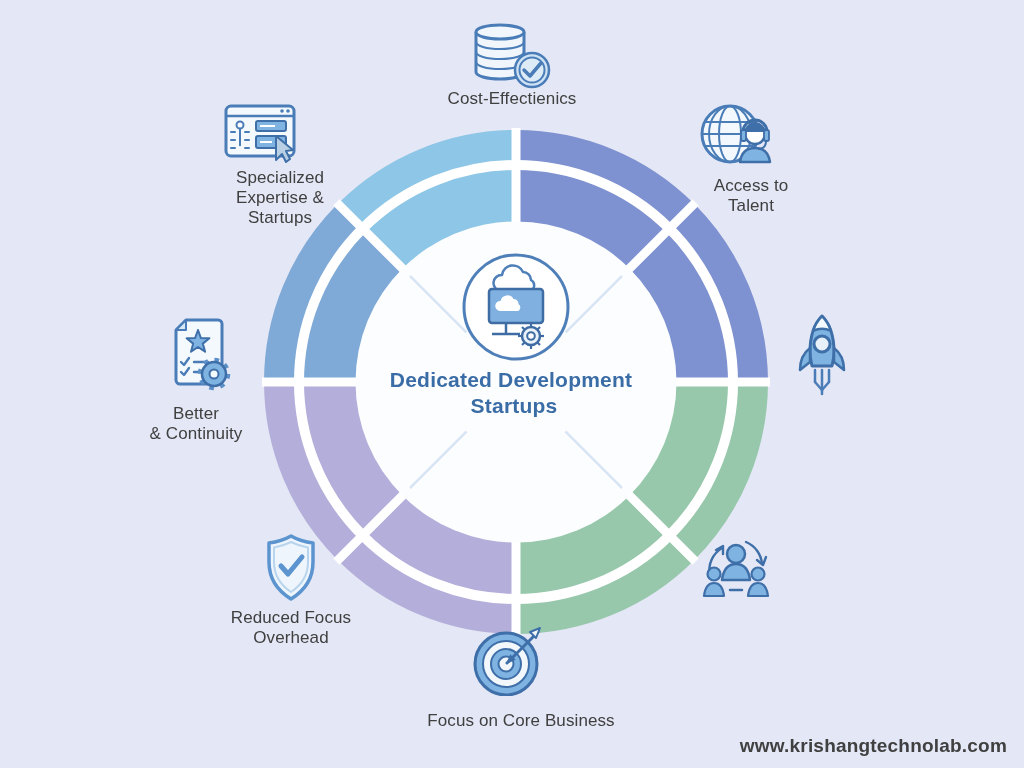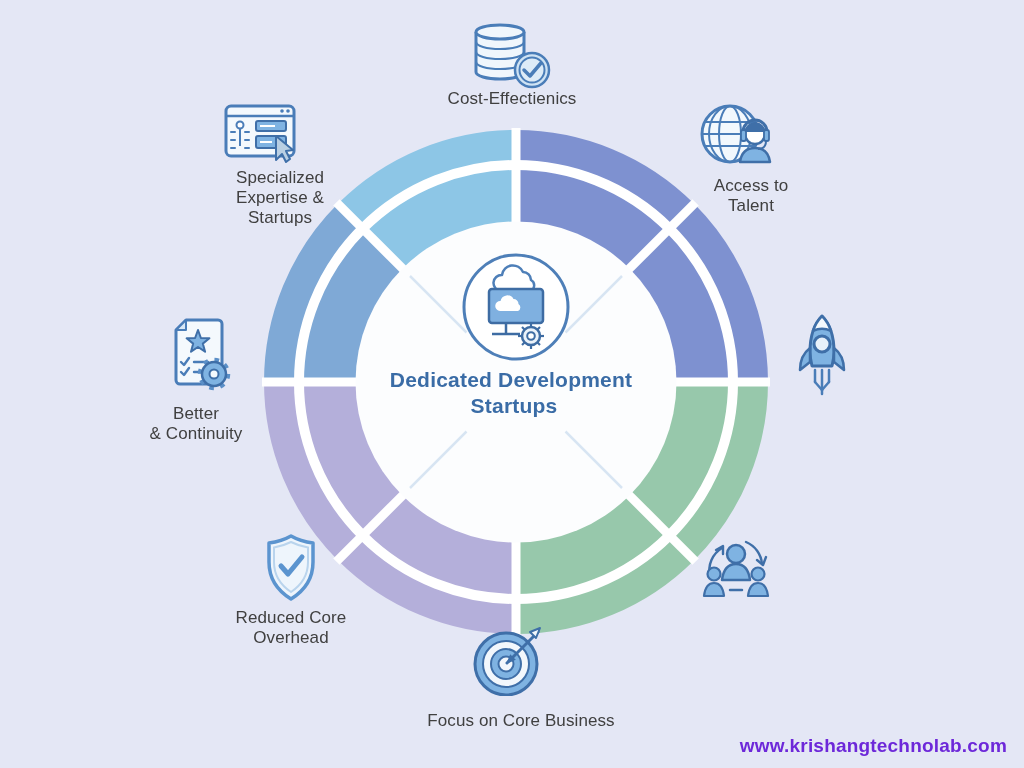--- a/index.html
+++ b/index.html
@@ -20,21 +20,21 @@
   .title{
     position:absolute;left:511px;top:367px;transform:translateX(-50%);
     text-align:center;font-size:21px;line-height:26px;font-weight:bold;
     color:#3a6ca6;white-space:nowrap;letter-spacing:0.2px;
   }
   .title span{display:block;}
   .title .l2{transform:translateX(-26px);}
   .title .l3{transform:translateX(3px);}
   .watermark{
     position:absolute;right:17px;bottom:11px;
-    font-size:19px;font-weight:bold;color:#6d28d9;letter-spacing:0.2px;
+    font-size:19px;font-weight:bold;color:#404040;letter-spacing:0.2px;
   }
 </style>
 </head>
 <body style="background: rgb(228, 231, 245);">
 
 <div class="stage">
 
   <svg class="ring-svg" viewBox="0 0 1024 768">
     <g id="ring-dynamic">
         <path d="M516,130 A252 252 0 0 1 694.1909088590099,203.80909114099 L628.429978208661,269.57002179133895 A159 159 0 0 0 516,223 Z" fill="#7e91d0"></path>
@@ -197,21 +197,21 @@
     <span>Cost-Effectienics</span>
   </div>
   <div class="lbl" style="left:751px;top:176px">
     <span>Access to</span>
     <span>Talent</span>
   </div>
   <div class="lbl" style="left:521px;top:711px">
     <span>Focus on Core Business</span>
   </div>
   <div class="lbl" style="left:291px;top:608px">
-    <span>Reduced Core</span>
+    <span>Reduced Focus</span>
     <span>Overhead</span>
   </div>
   <div class="lbl" style="left:196px;top:404px">
     <span>Better</span>
     <span>&amp; Continuity</span>
   </div>
   <div class="lbl" style="left:280px;top:168px">
     <span>Specialized</span>
     <span>Expertise &amp;</span>
     <span>Startups</span>

